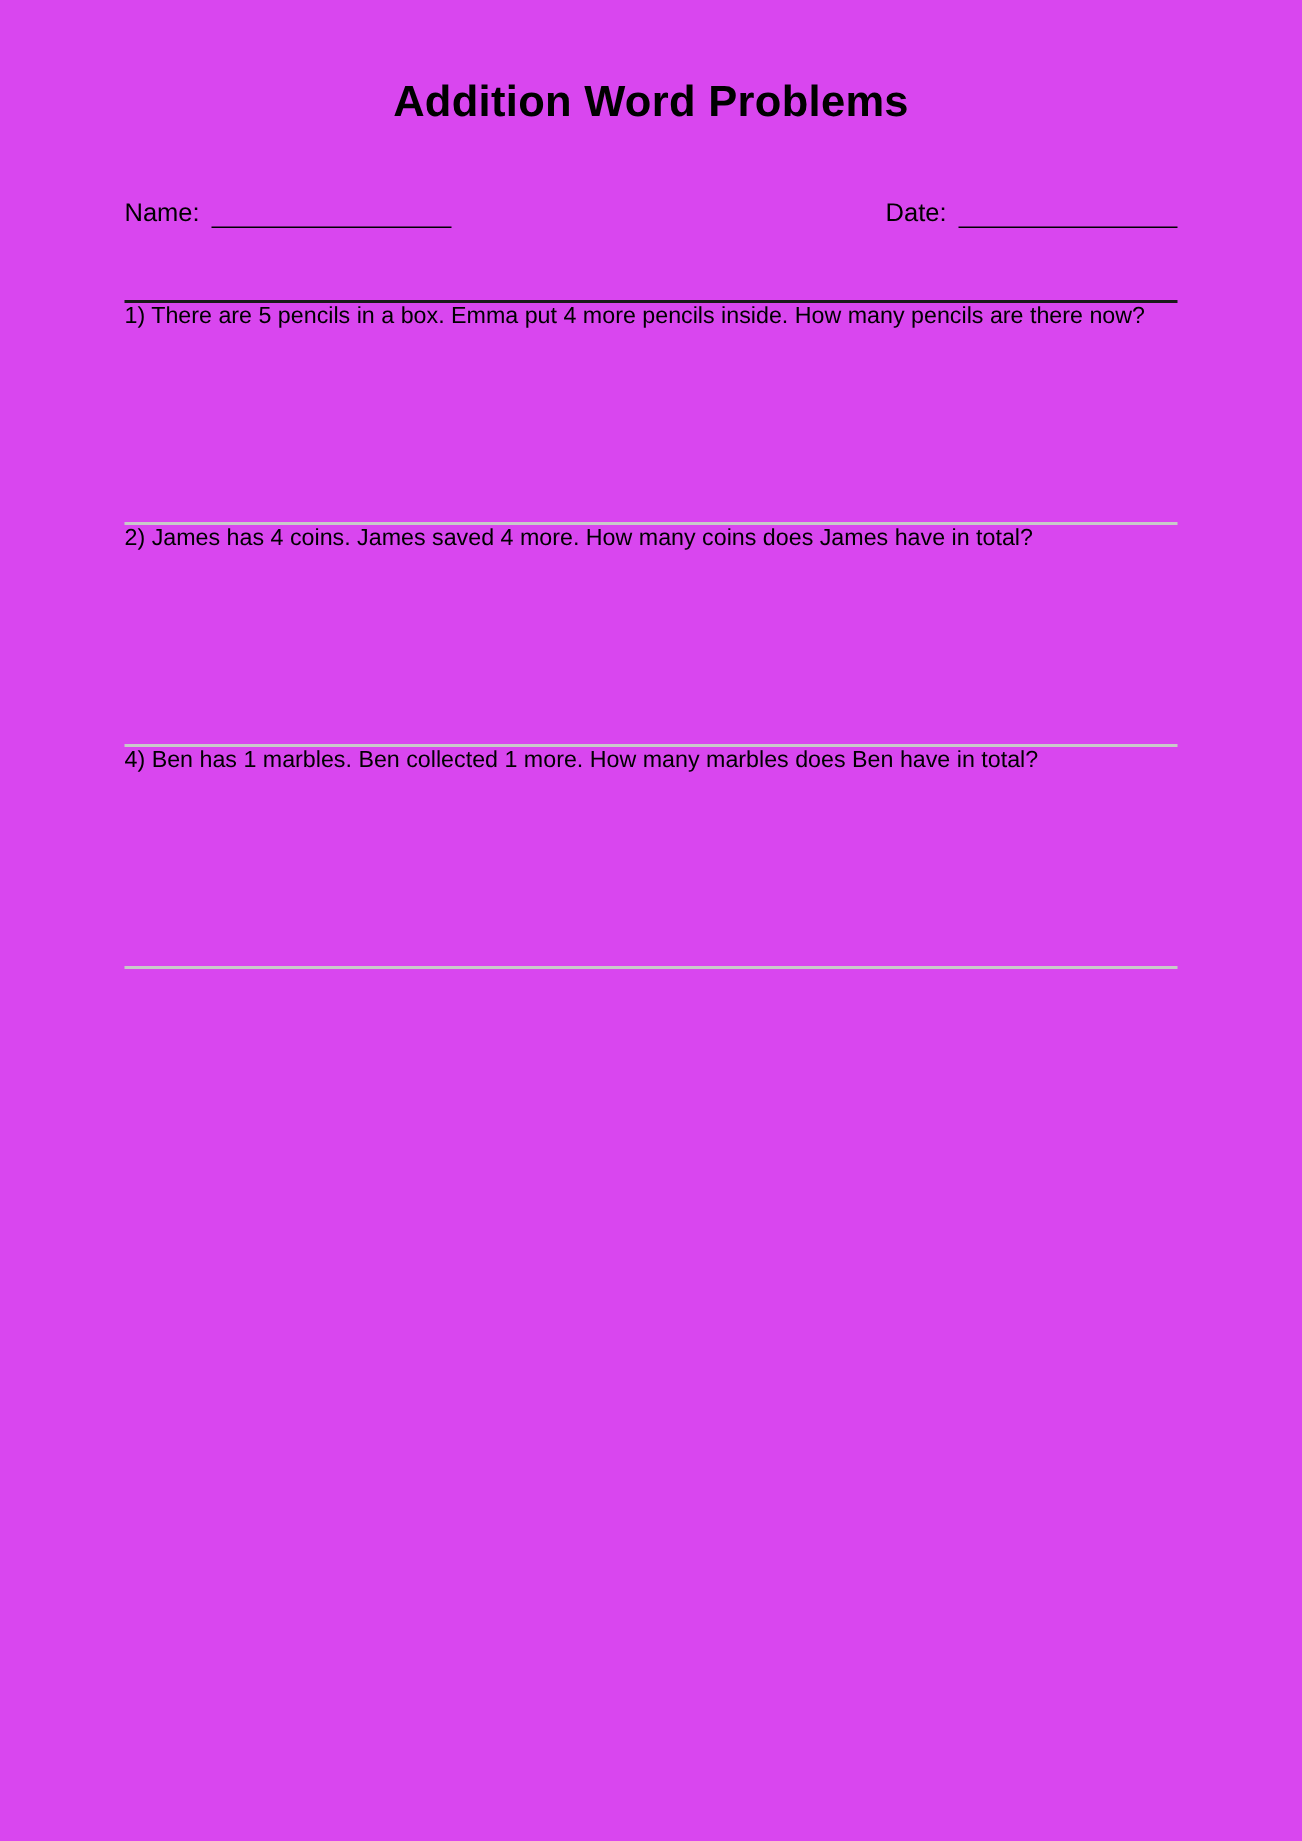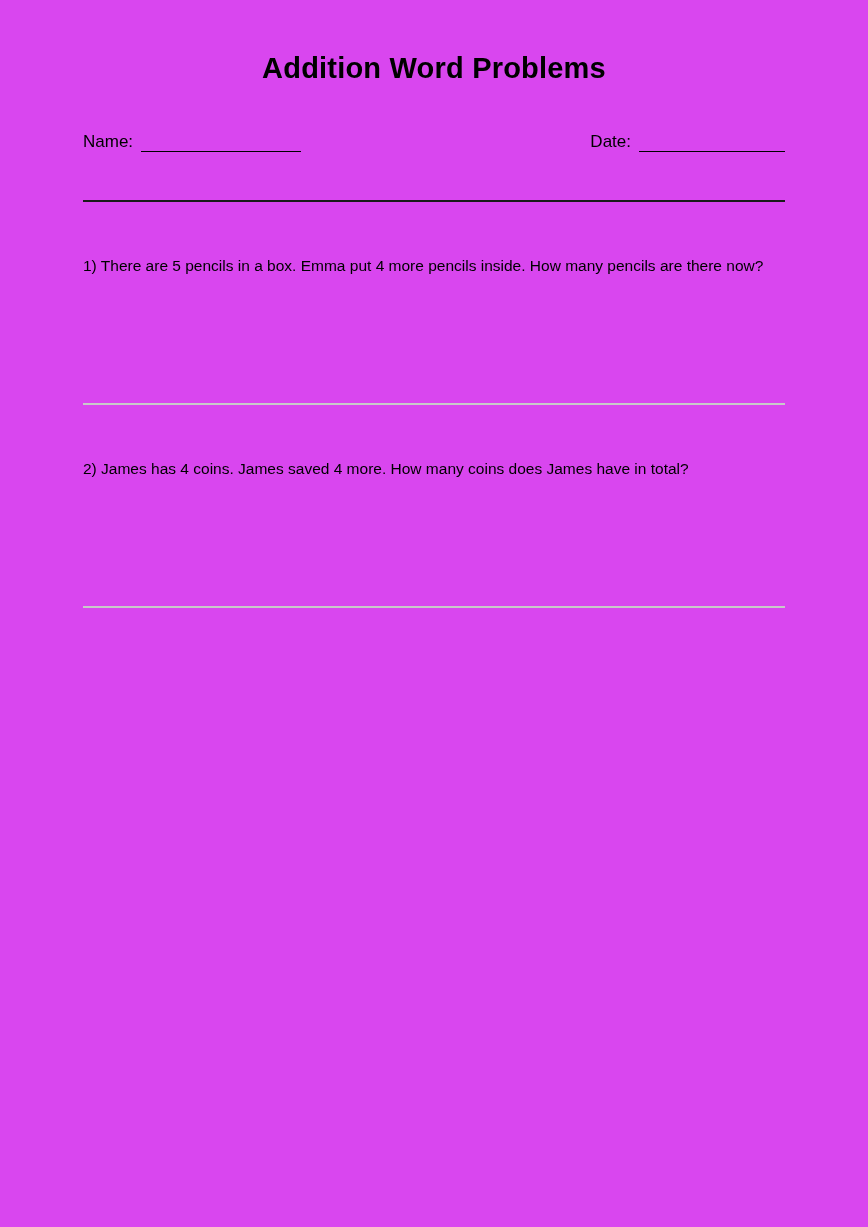--- a/index.html
+++ b/index.html
@@ -42,21 +42,20 @@
   }
   .fill-line.name { width: 160px; }
   .fill-line.date { width: 146px; }
   .rule-thick {
     margin-top: 48px;
     border: none;
     border-top: 2.5px solid #1a1a1a;
     height: 0;
   }
   .problem {
-    padding-top: 55px;
     padding-bottom: 128px;
     border-bottom: 2px solid #c9c9c9;
   }
   .problem-text {
     font-size: 15.5px;
     line-height: 18px;
     color: #000000;
   }
 </style>
 </head>
@@ -81,14 +80,17 @@
 
   <div class="problem">
     <p class="problem-text">1) There are 5 pencils in a box. Emma put 4 more pencils inside. How many pencils are there now?</p>
   </div>
 
 
   <div class="problem">
     <p class="problem-text">2) James has 4 coins. James saved 4 more. How many coins does James have in total?</p>
   </div>
 
+  <div class="problem">
+    <p class="problem-text">4) Ben has 1 marbles. Ben collected 1 more. How many marbles does Ben have in total?</p>
+  </div>
 
 </div>
 
 </body></html>

